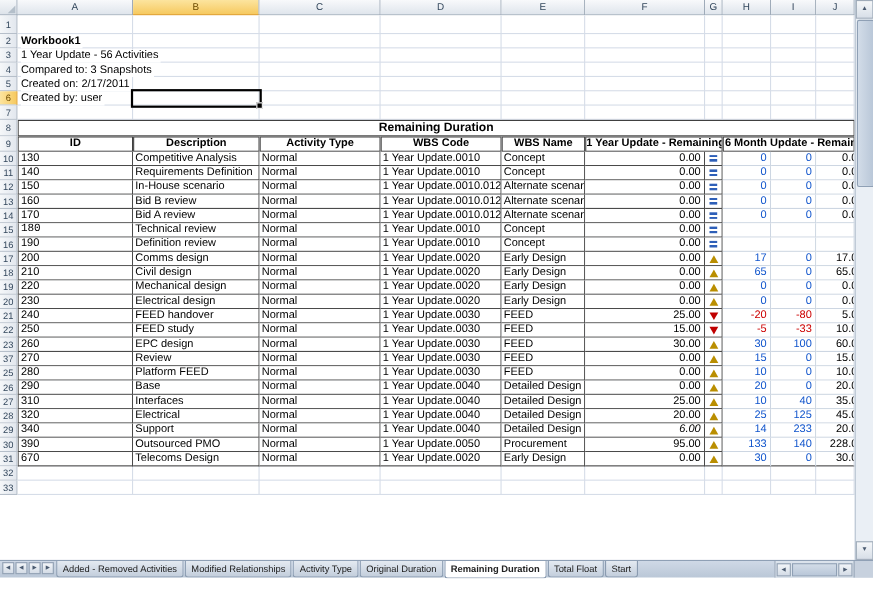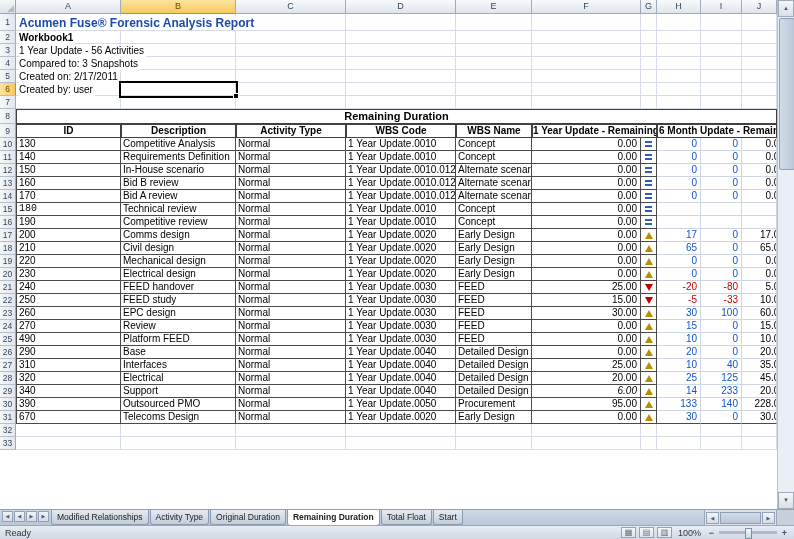--- a/index.html
+++ b/index.html
@@ -144,21 +144,21 @@
       <div class="row-h" style="height: 13px; line-height: 13px;">14</div>
       <div class="row-h" style="height: 13px; line-height: 13px;">15</div>
       <div class="row-h" style="height: 13px; line-height: 13px;">16</div>
       <div class="row-h" style="height: 13px; line-height: 13px;">17</div>
       <div class="row-h" style="height: 13px; line-height: 13px;">18</div>
       <div class="row-h" style="height: 13px; line-height: 13px;">19</div>
       <div class="row-h" style="height: 13px; line-height: 13px;">20</div>
       <div class="row-h" style="height: 13px; line-height: 13px;">21</div>
       <div class="row-h" style="height: 13px; line-height: 13px;">22</div>
       <div class="row-h" style="height: 13px; line-height: 13px;">23</div>
-      <div class="row-h" style="height: 13px; line-height: 13px;">24</div>
+      <div class="row-h" style="height: 13px; line-height: 13px;">37</div>
       <div class="row-h" style="height: 13px; line-height: 13px;">25</div>
       <div class="row-h" style="height: 13px; line-height: 13px;">26</div>
       <div class="row-h" style="height: 13px; line-height: 13px;">27</div>
       <div class="row-h" style="height: 13px; line-height: 13px;">28</div>
       <div class="row-h" style="height: 13px; line-height: 13px;">29</div>
       <div class="row-h" style="height: 13px; line-height: 13px;">30</div>
       <div class="row-h" style="height: 13px; line-height: 13px;">31</div>
       <div class="row-h" style="height: 13px; line-height: 13px;">32</div>
       <div class="row-h" style="height: 13px; line-height: 13px;">33</div>
     </div>
@@ -203,21 +203,20 @@
         <div class="gl" style="left: 0px; top: 344px; width: 761px; height: 1px;"></div>
         <div class="gl" style="left: 0px; top: 357px; width: 761px; height: 1px;"></div>
         <div class="gl" style="left: 0px; top: 370px; width: 761px; height: 1px;"></div>
         <div class="gl" style="left: 0px; top: 383px; width: 761px; height: 1px;"></div>
         <div class="gl" style="left: 0px; top: 396px; width: 761px; height: 1px;"></div>
         <div class="gl" style="left: 0px; top: 409px; width: 761px; height: 1px;"></div>
         <div class="gl" style="left: 0px; top: 422px; width: 761px; height: 1px;"></div>
         <div class="gl" style="left: 0px; top: 435px; width: 761px; height: 1px;"></div>
       </div>
 
-    <div class="info i1">Acumen Fuse® Forensic Analysis Report</div>
     <div class="info i2">Workbook1</div>
     <div class="info i3">1 Year Update - 56 Activities</div>
     <div class="info i4">Compared to: 3 Snapshots</div>
     <div class="info i5">Created on: 2/17/2011</div>
     <div class="info i6">Created by: user</div>
 
     <div class="tbl-title">Remaining Duration</div>
     <div class="th" id="hA">ID</div>
     <div class="th" id="hB">Description</div>
     <div class="th" id="hC">Activity Type</div>
@@ -281,21 +280,21 @@
         <div class="td dark" style="left: 105px; top: 189px; width: 115px; height: 13px;">Technical review</div>
         <div class="td dark" style="left: 220px; top: 189px; width: 110px; height: 13px;">Normal</div>
         <div class="td dark" style="left: 330px; top: 189px; width: 110px; height: 13px;">1 Year Update.0010</div>
         <div class="td dark" style="left: 440px; top: 189px; width: 76px; height: 13px;">Concept</div>
         <div class="td dark num" style="left: 516px; top: 189px; width: 109px; height: 13px;">0.00</div>
         <div class="td dark icon-cell" style="left: 625px; top: 189px; width: 16px; height: 13px;"><span class="ic-dash"></span></div>
         <div class="td light num" style="left: 641px; top: 189px; width: 44px; height: 13px;"></div>
         <div class="td light num" style="left: 685px; top: 189px; width: 41px; height: 13px;"></div>
         <div class="td light jcell" style="left: 726px; top: 189px; width: 35px; height: 13px;"></div>
         <div class="td dark first" style="left: 0px; top: 202px; width: 105px; height: 13px;">190</div>
-        <div class="td dark" style="left: 105px; top: 202px; width: 115px; height: 13px;">Competitive review</div>
+        <div class="td dark" style="left: 105px; top: 202px; width: 115px; height: 13px;">Definition review</div>
         <div class="td dark" style="left: 220px; top: 202px; width: 110px; height: 13px;">Normal</div>
         <div class="td dark" style="left: 330px; top: 202px; width: 110px; height: 13px;">1 Year Update.0010</div>
         <div class="td dark" style="left: 440px; top: 202px; width: 76px; height: 13px;">Concept</div>
         <div class="td dark num" style="left: 516px; top: 202px; width: 109px; height: 13px;">0.00</div>
         <div class="td dark icon-cell" style="left: 625px; top: 202px; width: 16px; height: 13px;"><span class="ic-dash"></span></div>
         <div class="td light num" style="left: 641px; top: 202px; width: 44px; height: 13px;"></div>
         <div class="td light num" style="left: 685px; top: 202px; width: 41px; height: 13px;"></div>
         <div class="td light jcell" style="left: 726px; top: 202px; width: 35px; height: 13px;"></div>
         <div class="td dark first" style="left: 0px; top: 215px; width: 105px; height: 13px;">200</div>
         <div class="td dark" style="left: 105px; top: 215px; width: 115px; height: 13px;">Comms design</div>
@@ -370,21 +369,21 @@
         <div class="td dark first" style="left: 0px; top: 306px; width: 105px; height: 13px;">270</div>
         <div class="td dark" style="left: 105px; top: 306px; width: 115px; height: 13px;">Review</div>
         <div class="td dark" style="left: 220px; top: 306px; width: 110px; height: 13px;">Normal</div>
         <div class="td dark" style="left: 330px; top: 306px; width: 110px; height: 13px;">1 Year Update.0030</div>
         <div class="td dark" style="left: 440px; top: 306px; width: 76px; height: 13px;">FEED</div>
         <div class="td dark num" style="left: 516px; top: 306px; width: 109px; height: 13px;">0.00</div>
         <div class="td dark icon-cell" style="left: 625px; top: 306px; width: 16px; height: 13px;"><span class="ic-up"></span></div>
         <div class="td light num pos" style="left: 641px; top: 306px; width: 44px; height: 13px;">15</div>
         <div class="td light num pos" style="left: 685px; top: 306px; width: 41px; height: 13px;">0</div>
         <div class="td light jcell" style="left: 726px; top: 306px; width: 35px; height: 13px;"><span class="jspan">15.00</span></div>
-        <div class="td dark first" style="left: 0px; top: 319px; width: 105px; height: 13px;">490</div>
+        <div class="td dark first" style="left: 0px; top: 319px; width: 105px; height: 13px;">280</div>
         <div class="td dark" style="left: 105px; top: 319px; width: 115px; height: 13px;">Platform FEED</div>
         <div class="td dark" style="left: 220px; top: 319px; width: 110px; height: 13px;">Normal</div>
         <div class="td dark" style="left: 330px; top: 319px; width: 110px; height: 13px;">1 Year Update.0030</div>
         <div class="td dark" style="left: 440px; top: 319px; width: 76px; height: 13px;">FEED</div>
         <div class="td dark num" style="left: 516px; top: 319px; width: 109px; height: 13px;">0.00</div>
         <div class="td dark icon-cell" style="left: 625px; top: 319px; width: 16px; height: 13px;"><span class="ic-up"></span></div>
         <div class="td light num pos" style="left: 641px; top: 319px; width: 44px; height: 13px;">10</div>
         <div class="td light num pos" style="left: 685px; top: 319px; width: 41px; height: 13px;">0</div>
         <div class="td light jcell" style="left: 726px; top: 319px; width: 35px; height: 13px;"><span class="jspan">10.00</span></div>
         <div class="td dark first" style="left: 0px; top: 332px; width: 105px; height: 13px;">290</div>
@@ -458,42 +457,29 @@
   </div>
 
   <div class="tabbar">
     <div class="tabnav">
       <span class="tn-btn">◀</span>
       <span class="tn-btn">◀</span>
       <span class="tn-btn">▶</span>
       <span class="tn-btn">▶</span>
     </div>
     <div class="tabs" id="tabs">
+        <div class="tab">Added - Removed Activities</div>
         <div class="tab">Modified Relationships</div>
         <div class="tab">Activity Type</div>
         <div class="tab">Original Duration</div>
         <div class="tab active">Remaining Duration</div>
         <div class="tab">Total Float</div>
         <div class="tab">Start</div>
       </div>
     <div class="hscroll">
       <span class="hs-btn">◀</span>
       <span class="hs-thumb"></span>
       <span class="hs-btn">▶</span>
     </div>
     <div class="tab-corner"></div>
   </div>
 
-  <div class="statusbar">
-    <span class="ready">Ready</span>
-    <div class="sb-right">
-      <span class="view">▦</span>
-      <span class="view">▤</span>
-      <span class="view">▥</span>
-      <span class="zoom-label">100%</span>
-      <span class="zbtn">−</span>
-      <div class="zoomtrack">
-        <div class="zthumb"></div>
-      </div>
-      <span class="zbtn">+</span>
-    </div>
-  </div>
 </div>
 
 </body></html>

